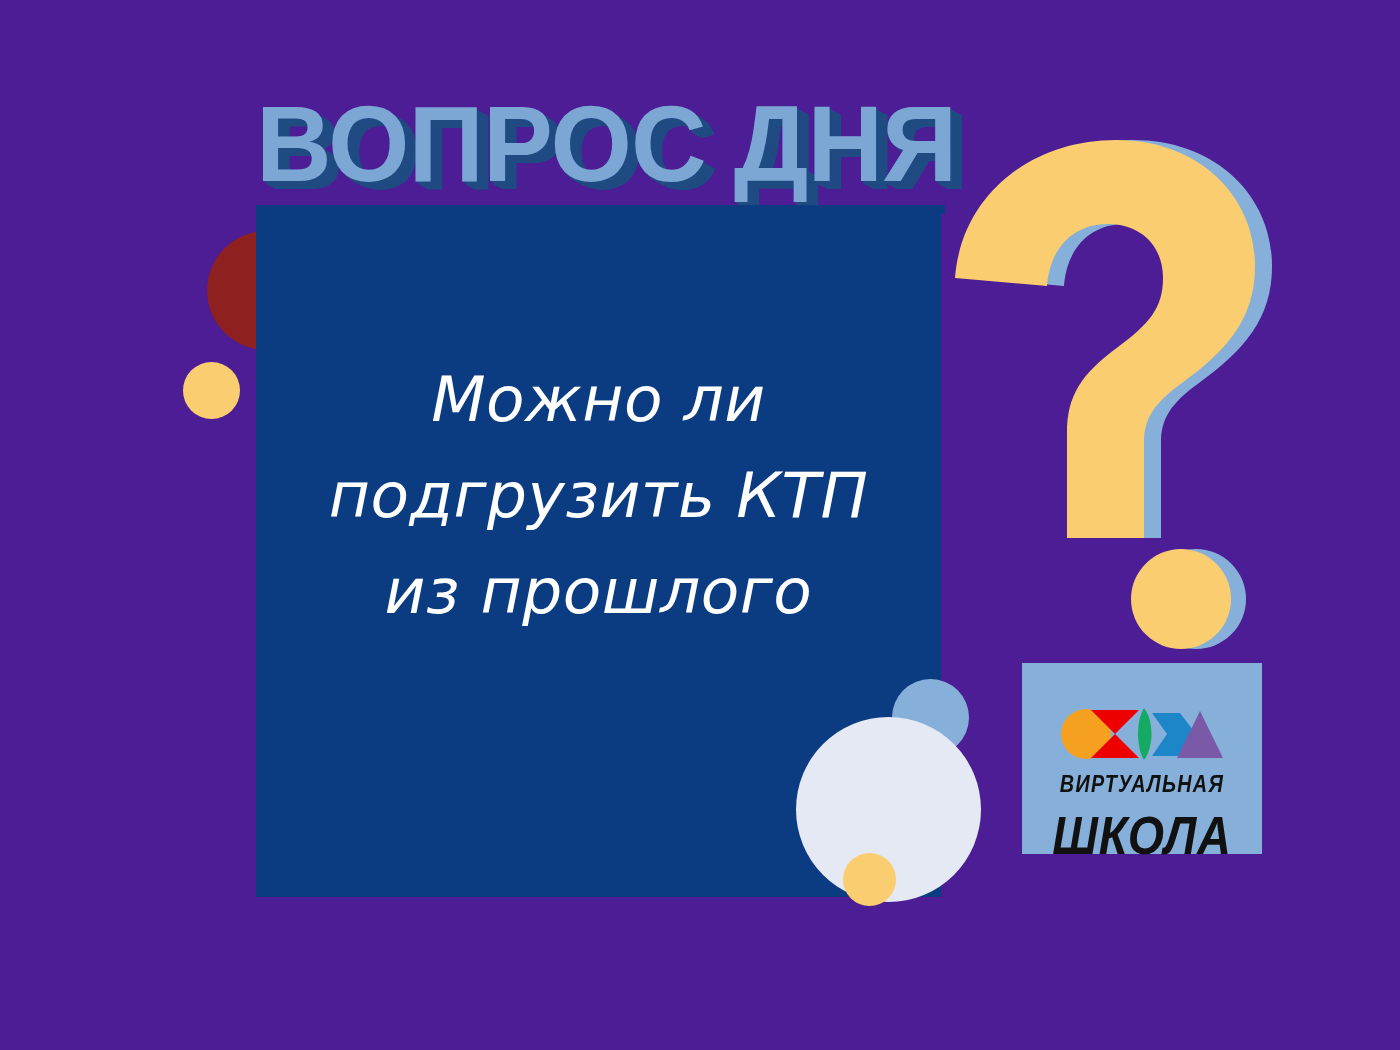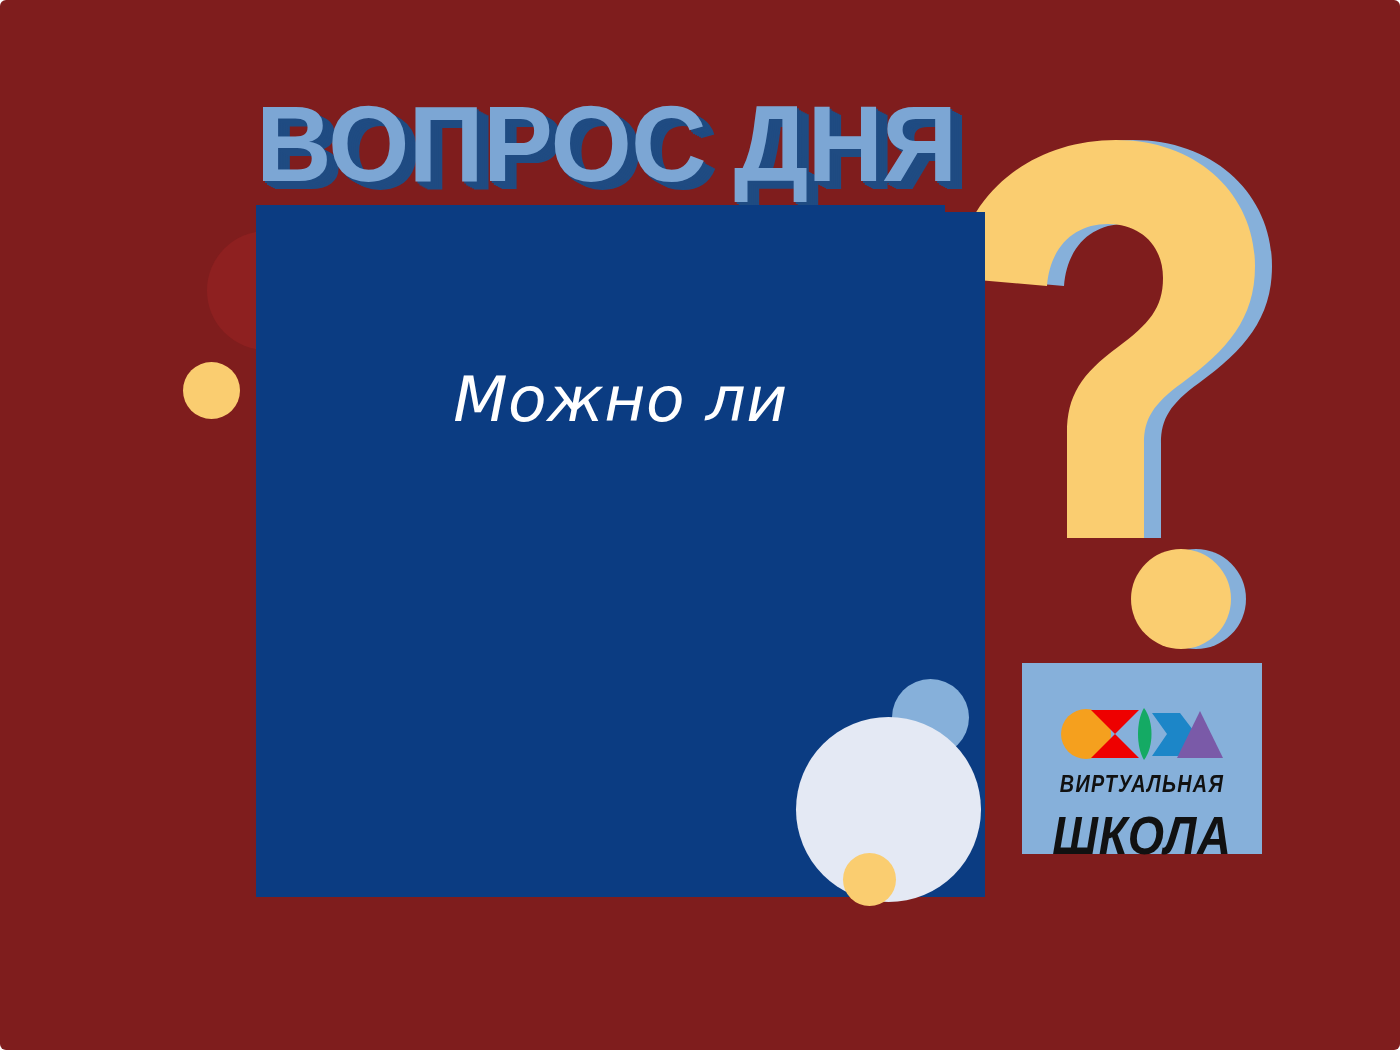--- a/index.html
+++ b/index.html
@@ -9,23 +9,22 @@
     background: #ffffff;
   }
   body {
     font-family: "Liberation Sans", sans-serif;
   }
 
   #slide {
     position: relative;
     width: 1400px;
     height: 1050px;
-    background: #7f1d1d;
+    background: #4c1d95;
     overflow: hidden;
-    border-radius: 6px;
   }
 
   
   .title-wrap {
     position: absolute;
     left: 256px;
     top: 92px;
     width: 700px;
     height: 118px;
   }
@@ -88,21 +87,20 @@
   }
 
   
   .panel {
     position: absolute;
     left: 256px;
     top: 212px;
     width: 685px;
     height: 685px;
     background: #0B3C82;
-    padding-left: 44px;
   }
   .panel-text {
     position: absolute;
     left: 36px;
     right: 36px;
     top: 140px;
     color: #FFFFFF;
     font-family: "DejaVu Sans", sans-serif;
     font-style: italic;
     font-weight: 500;
@@ -211,20 +209,22 @@
                C 13 59 81 2 168 2 Z" fill="#FACD70"></path>
     </svg>
   </div>
 
   <div class="qdot qdot-shadow"></div>
   <div class="qdot qdot-main"></div>
 
   <div class="panel">
     <div class="panel-text">
       <div>Можно ли</div>
+      <div>подгрузить КТП</div>
+      <div>из прошлого</div>
     </div>
   </div>
 
   <div class="title-underline" style="left:256px; top:205px;"></div>
 
   <div class="circle circle-blue-med"></div>
   <div class="circle circle-pale-lg"></div>
   <div class="circle circle-yellow-b"></div>
 
   <div class="logo-card">

